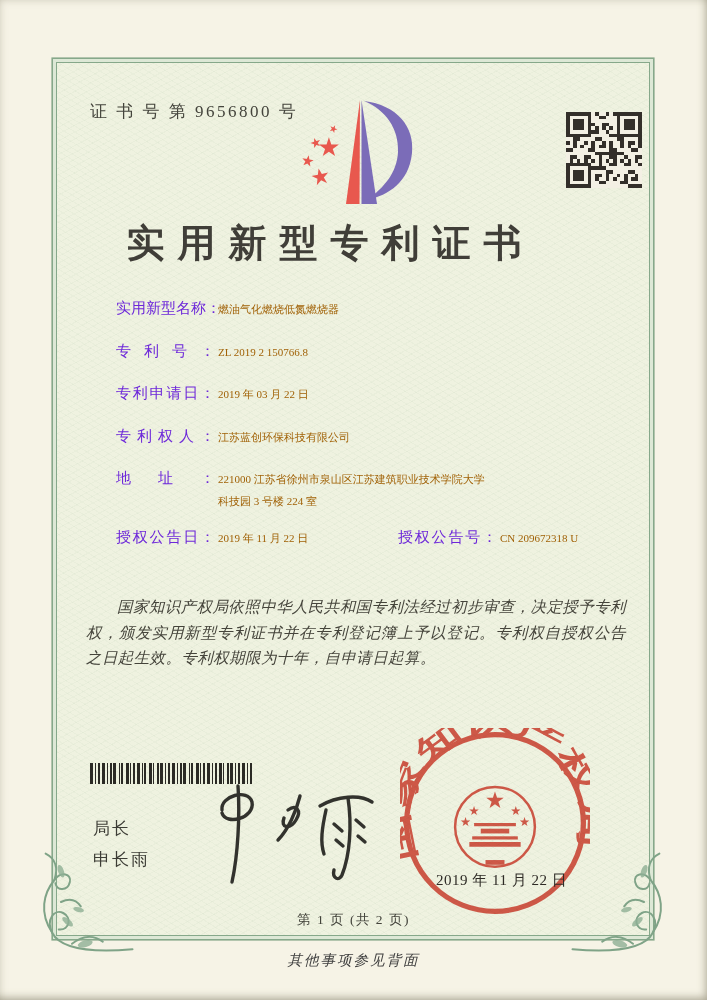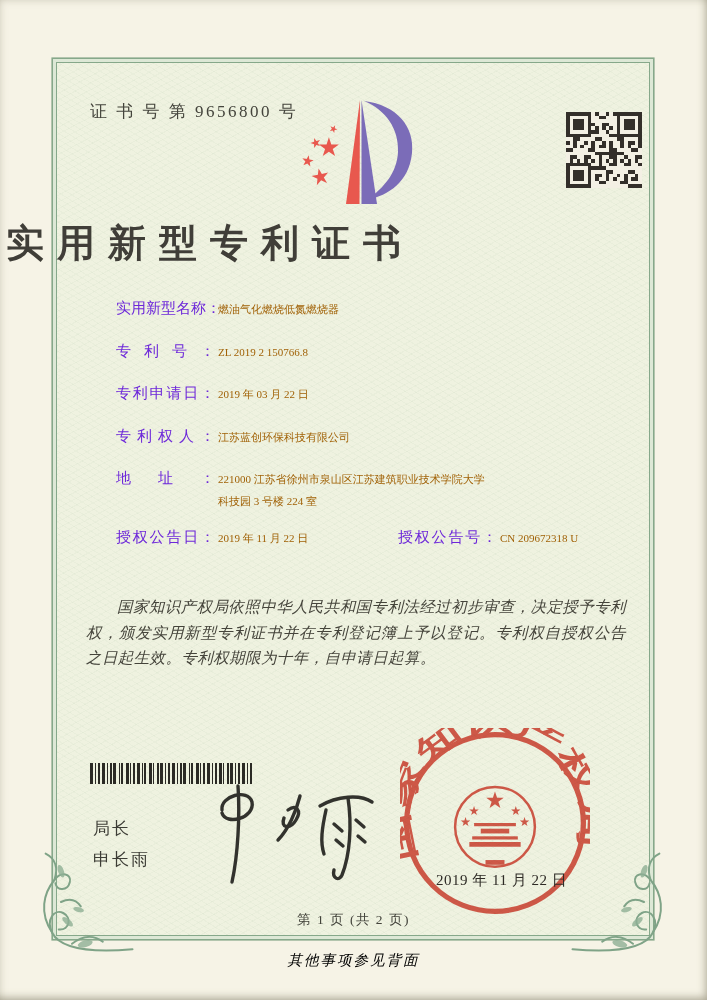--- a/index.html
+++ b/index.html
@@ -18,21 +18,21 @@
     background:
       repeating-linear-gradient(32deg, rgba(125,165,125,.05) 0 1px, transparent 1px 5px),
       repeating-linear-gradient(-28deg, rgba(125,165,125,.05) 0 1px, transparent 1px 6px),
       #eff2e0;
   }
   .cert-no{position:absolute;left:90px;top:100px;font-size:17px;letter-spacing:2.5px;color:#44443c;}
   .logo{position:absolute;left:293px;top:96px;width:128px;height:112px;}
   .qr{position:absolute;left:566px;top:112px;width:76px;height:76px;display:grid;
       grid-template-columns:repeat(21,1fr);grid-template-rows:repeat(21,1fr);background:#f3f0e4;}
   .qr div.on{background:#332f2a;}
-  .title{position:absolute;left:0;top:218px;width:655px;text-align:left;
+  .title{position:absolute;left:0;top:218px;width:655px;text-align:center;
          font-size:38px;font-weight:700;letter-spacing:13px;padding-left:6px;box-sizing:border-box;color:#403e38;}
   .fields{position:absolute;left:88px;top:298px;width:545px;font-size:15px;}
   .frow{margin-bottom:20.5px;line-height:21px;white-space:nowrap;}
   .f-lbl{display:inline-block;width:99px;text-align:justify;text-align-last:justify;
          vertical-align:top;color:#6d28d9;margin-left:28px;}
   .f-val{font-size:11px;margin-left:3px;color:#a16207;}
   .addr-row{display:flex;margin-bottom:15px;}
   .addr-lines{line-height:22px;}
   .grant-row{position:relative;}
   .grant-no{position:absolute;left:282px;top:0;white-space:nowrap;}
@@ -42,21 +42,21 @@
   .body-text p{margin:0;text-indent:2em;}
   .barcode{position:absolute;left:90px;top:763px;width:182px;height:21px;font-size:0;}
   .barcode i{display:inline-block;height:100%;background:#2b2a25;}
   .signer{position:absolute;left:93px;top:813px;font-size:17px;letter-spacing:2px;line-height:31px;color:#3d3d36;
           font-family:Liberation Sans, sans-serif;}
   .signature{position:absolute;left:192px;top:780px;width:200px;height:110px;}
   .seal{position:absolute;left:400px;top:728px;width:190px;height:190px;opacity:.9;mix-blend-mode:multiply;}
   .seal-date{position:absolute;left:436px;top:871px;font-size:15px;letter-spacing:.5px;color:#2e2b26;}
   .page-no{position:absolute;left:0;top:911px;width:707px;text-align:center;font-size:13.5px;letter-spacing:1.5px;color:#43433b;}
   .footer-note{position:absolute;left:0;top:951px;width:707px;text-align:center;
-               font-size:14.5px;font-style:italic;letter-spacing:2px;color:#000000;}
+               font-size:14.5px;font-style:italic;letter-spacing:2px;color:#404040;}
   .flourish{position:absolute;width:110px;height:112px;}
   .fl-left{left:28px;top:846px;}
   .fl-right{left:567px;top:846px;transform:scaleX(-1);}
 </style>
 </head>
 <body>
 
 <div class="sheet">
 
   <div class="frame"></div>

